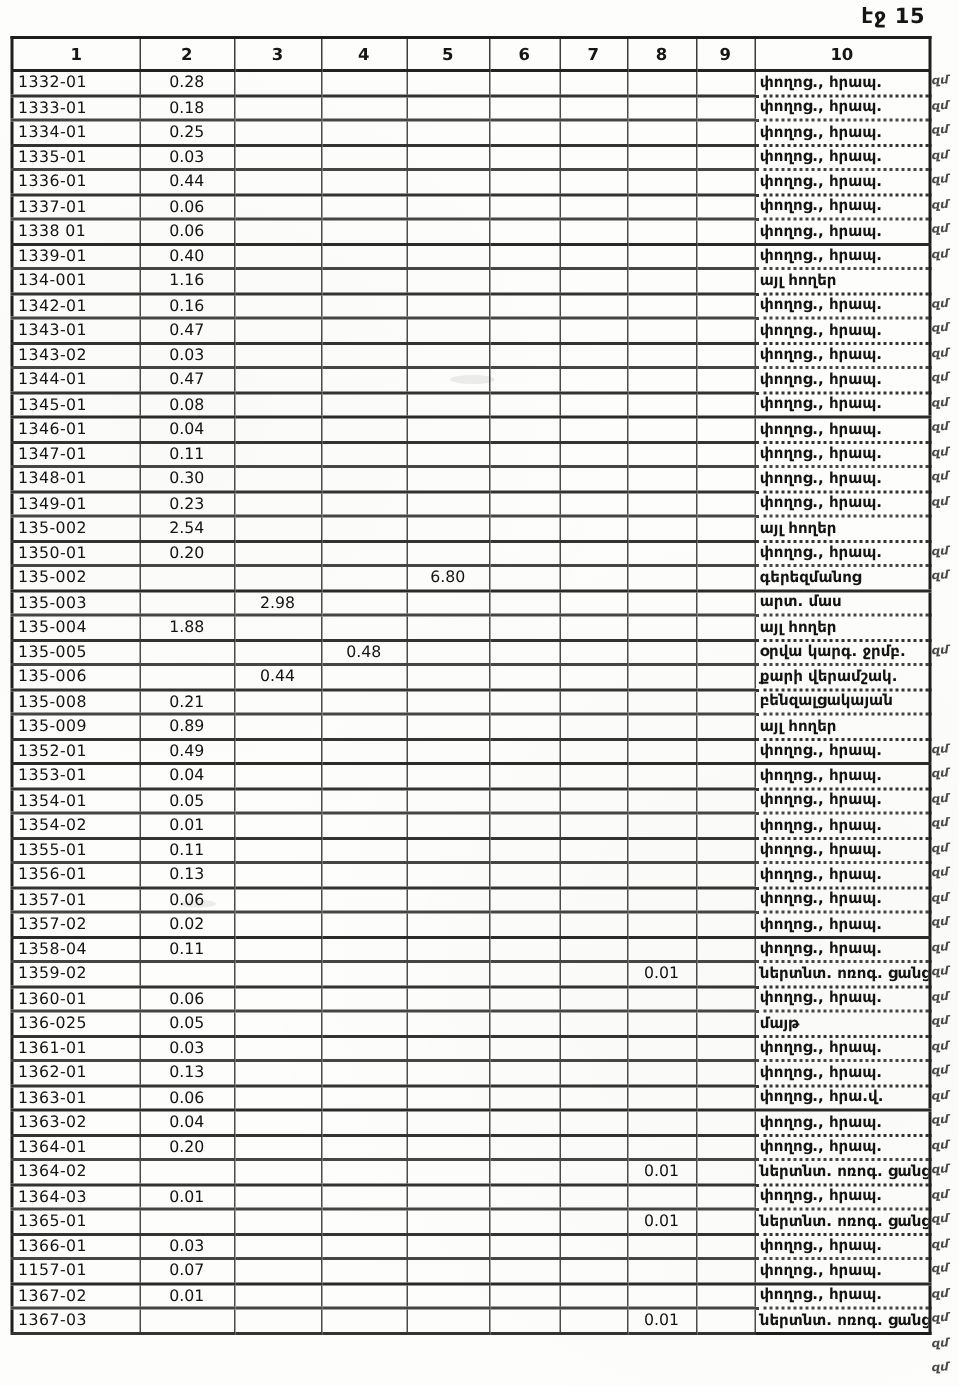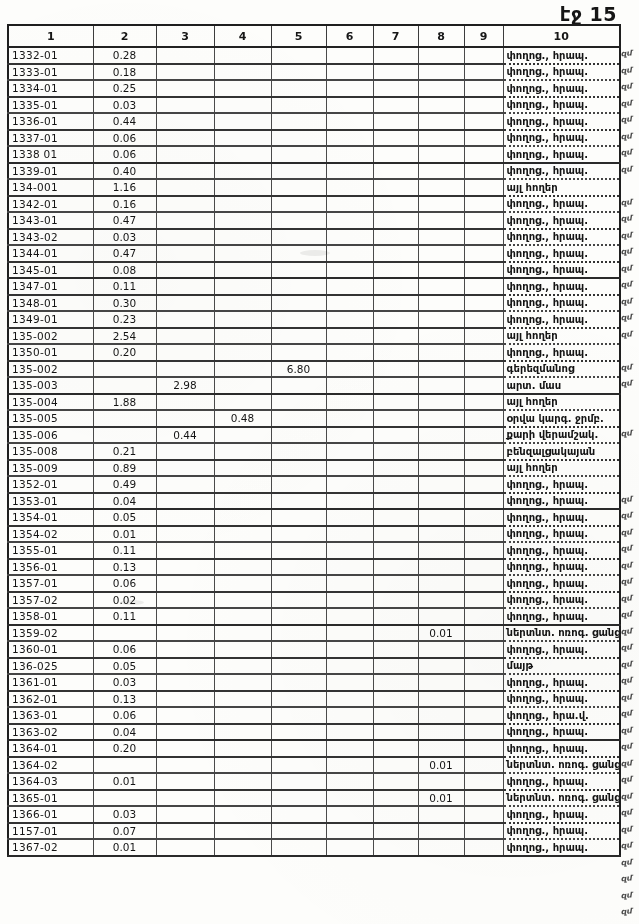--- a/index.html
+++ b/index.html
@@ -14,21 +14,21 @@
   #page {
     position: absolute; inset: 0;
     background:
       radial-gradient(circle at 20% 30%, rgba(0,0,0,0.012), transparent 40%),
       radial-gradient(circle at 80% 70%, rgba(0,0,0,0.015), transparent 45%),
       #fdfdfb;
   }
   #page-label {
     position: absolute;
     top: 3px; right: 22px;
-    font-size: 19px;
+    font-size: 14px;
     font-weight: bold;
     letter-spacing: 0.5px;
     color: #151515;
   }
   #doc-table {
     position: absolute;
     left: 7px; top: 24px;
     width: 612px;
     border-collapse: collapse;
     table-layout: fixed;
@@ -280,20 +280,32 @@
           <td class="c-num"></td>
           <td class="c-num"></td>
           <td class="c-num"></td>
           <td class="c-num"></td>
           <td class="c-num"></td>
           <td class="c-num"></td>
           <td class="c-num"></td>
           <td class="c-desc">փողոց., հրապ.</td>
         </tr>
         <tr>
+          <td class="c-code">1346-01</td>
+          <td class="c-num">0.04</td>
+          <td class="c-num"></td>
+          <td class="c-num"></td>
+          <td class="c-num"></td>
+          <td class="c-num"></td>
+          <td class="c-num"></td>
+          <td class="c-num"></td>
+          <td class="c-num"></td>
+          <td class="c-desc">փողոց., հրապ.</td>
+        </tr>
+        <tr>
           <td class="c-code">1347-01</td>
           <td class="c-num">0.11</td>
           <td class="c-num"></td>
           <td class="c-num"></td>
           <td class="c-num"></td>
           <td class="c-num"></td>
           <td class="c-num"></td>
           <td class="c-num"></td>
           <td class="c-num"></td>
           <td class="c-desc">փողոց., հրապ.</td>
@@ -520,21 +532,21 @@
           <td class="c-num"></td>
           <td class="c-num"></td>
           <td class="c-num"></td>
           <td class="c-num"></td>
           <td class="c-num"></td>
           <td class="c-num"></td>
           <td class="c-num"></td>
           <td class="c-desc">փողոց., հրապ.</td>
         </tr>
         <tr>
-          <td class="c-code">1358-01</td>
+          <td class="c-code">1358-04</td>
           <td class="c-num">0.11</td>
           <td class="c-num"></td>
           <td class="c-num"></td>
           <td class="c-num"></td>
           <td class="c-num"></td>
           <td class="c-num"></td>
           <td class="c-num"></td>
           <td class="c-num"></td>
           <td class="c-desc">փողոց., հրապ.</td>
         </tr>
@@ -698,20 +710,32 @@
           <td class="c-code">1367-02</td>
           <td class="c-num">0.01</td>
           <td class="c-num"></td>
           <td class="c-num"></td>
           <td class="c-num"></td>
           <td class="c-num"></td>
           <td class="c-num"></td>
           <td class="c-num"></td>
           <td class="c-num"></td>
           <td class="c-desc">փողոց., հրապ.</td>
+        </tr>
+        <tr>
+          <td class="c-code">1367-03</td>
+          <td class="c-num"></td>
+          <td class="c-num"></td>
+          <td class="c-num"></td>
+          <td class="c-num"></td>
+          <td class="c-num"></td>
+          <td class="c-num"></td>
+          <td class="c-num">0.01</td>
+          <td class="c-num"></td>
+          <td class="c-desc">ներտնտ. ոռոգ. ցանց</td>
         </tr>
       </tbody>
   </table>
 
   <div id="margin-marks">
       <span class="margin-mark" style="top: 49px;">զմ</span>
       <span class="margin-mark" style="top: 65.5px;">զմ</span>
       <span class="margin-mark" style="top: 82px;">զմ</span>
       <span class="margin-mark" style="top: 98.5px;">զմ</span>
       <span class="margin-mark" style="top: 115px;">զմ</span>

